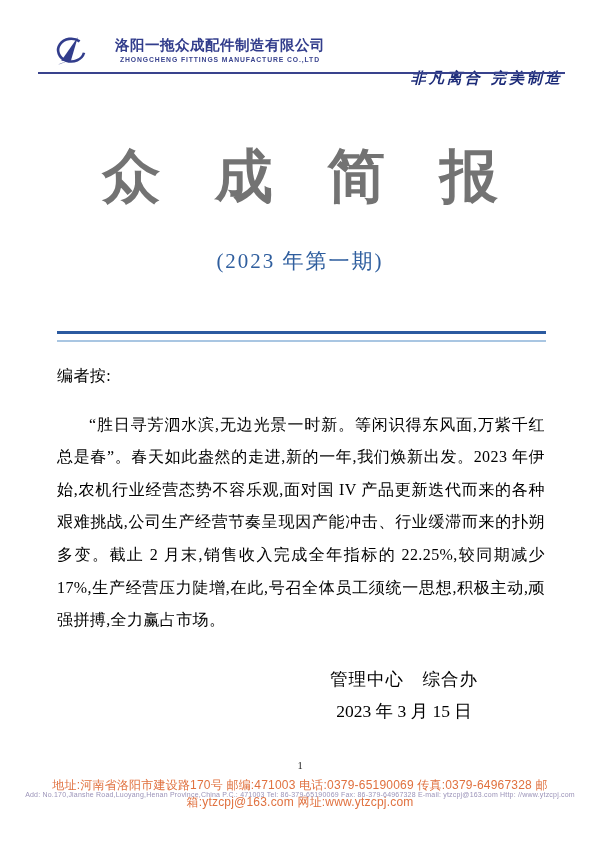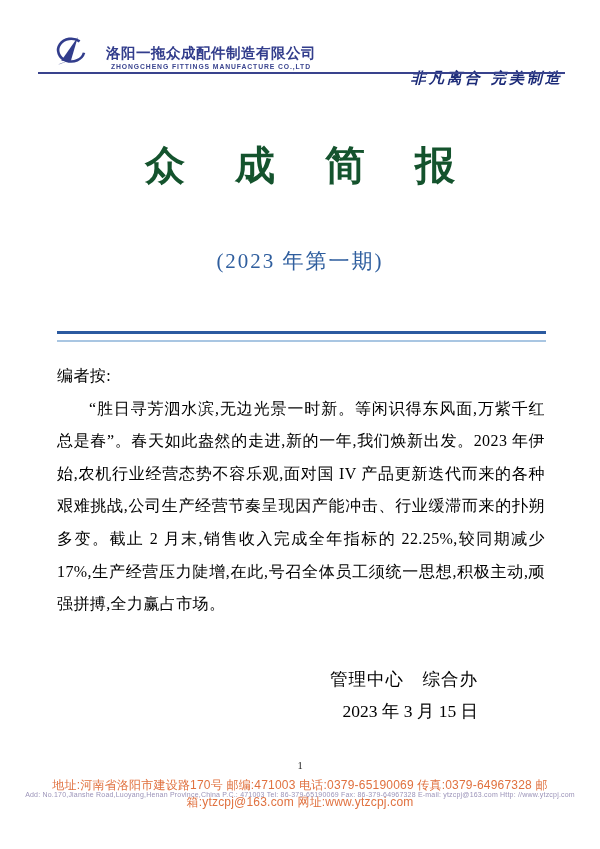--- a/index.html
+++ b/index.html
@@ -7,21 +7,21 @@
     position:relative;
     width:600px;height:849px;
     margin:0 auto;
     background:#ffffff;
     font-family:"Liberation Serif","DejaVu Serif",serif;
     overflow:hidden;
   }
 
   
   .header{position:absolute;top:0;left:0;right:0;height:74px;}
-  .logo-row{position:absolute;top:31px;left:49px;display:flex;align-items:flex-end;gap:15px;}
+  .logo-row{position:absolute;top:31px;left:49px;display:flex;align-items:center;gap:24px;}
   .logo-mark{width:42px;height:40px;flex:0 0 auto;}
   .company-names{display:flex;flex-direction:column;line-height:1;}
   .company-cn{
     font-family:"Liberation Sans","DejaVu Sans",sans-serif;
     font-size:14.5px;font-weight:bold;color:#323d8c;letter-spacing:0.5px;
   }
   .company-en{
     font-family:"Liberation Sans","DejaVu Sans",sans-serif;
     font-size:6.8px;font-weight:bold;color:#3a448f;letter-spacing:0.9px;
     margin-top:4px;text-align:center;
@@ -35,21 +35,21 @@
   }
   .header-rule{
     position:absolute;top:72px;left:38px;right:35px;height:0;
     border-top:2px solid #39438d;
   }
 
   
   .doc-title{
     position:absolute;top:138px;left:0;right:0;
     text-align:center;
-    font-size:40px;font-weight:600;color:#14532d;
+    font-size:58px;font-weight:600;color:#737373;
     letter-spacing:20px;text-indent:20px;
   }
   .doc-issue{
     position:absolute;top:247px;left:0;right:0;
     text-align:center;
     font-size:21px;color:#2f5e9e;letter-spacing:2px;
   }
 
   
   .divider{
@@ -59,27 +59,27 @@
   }
 
   
   .body-text{
     position:absolute;top:360px;left:57px;right:55px;
     color:#000;font-size:16px;line-height:32.6px;
     letter-spacing:0.4px;
   }
   .editor-label{display:block;}
   .paragraph{
-    display:block;margin-top:0;
+    display:block;margin-top:16px;
     text-indent:2em;text-align:justify;
   }
 
   .sign-block{
     position:absolute;top:663px;right:122px;
-    text-align:right;font-size:17.5px;color:#000;
+    text-align:center;font-size:17.5px;color:#000;
   }
   .sign-line{display:block;line-height:32px;letter-spacing:1px;}
   .date-line{display:block;line-height:32px;}
 
   
   .page-number{
     position:absolute;top:760px;left:0;right:0;
     text-align:center;font-size:10.5px;color:#222;
   }
   .footer-cn{

